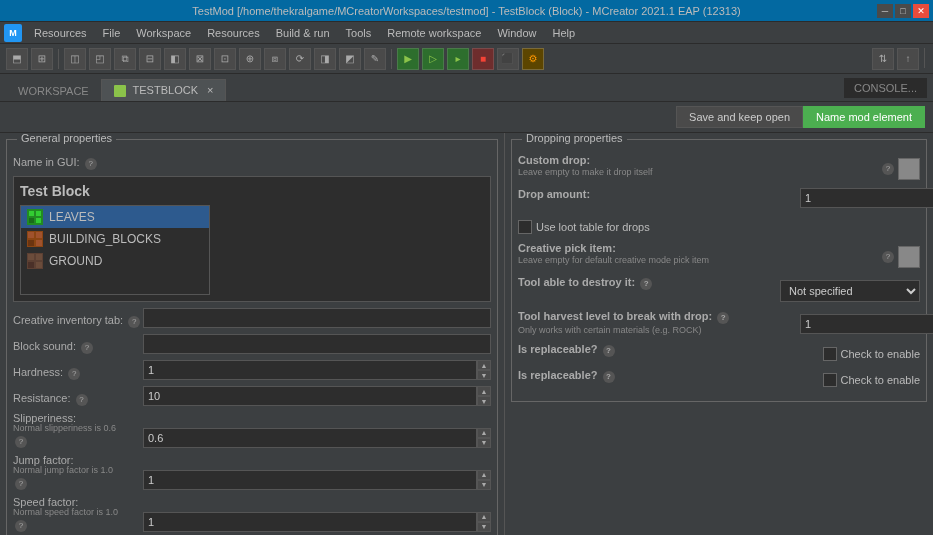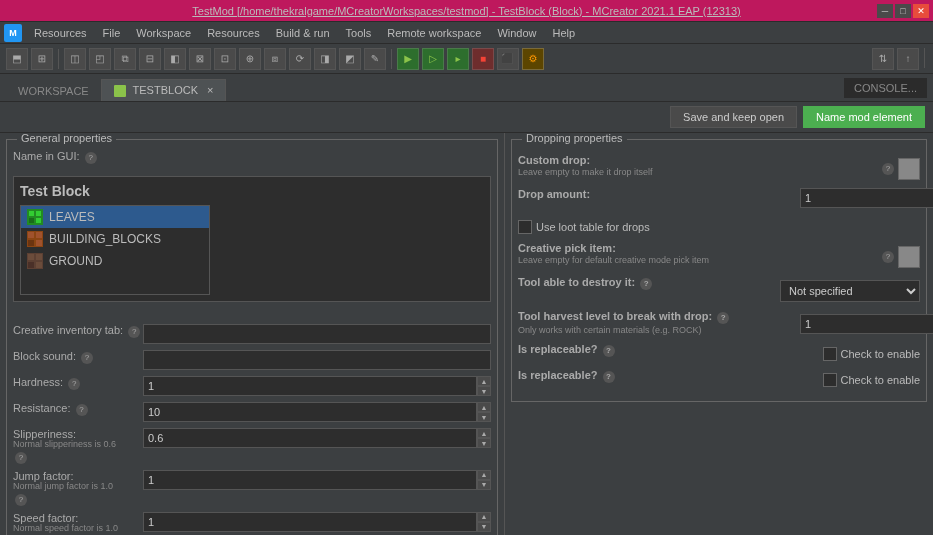--- a/index.html
+++ b/index.html
@@ -9,28 +9,27 @@
       background: #3c3f41;
       color: #bbbbbb;
       width: 933px;
       height: 535px;
       overflow: hidden;
       position: relative;
     }
 
     
     .title-bar {
-      background: #be185d;
+      background: #0369a1;
       height: 22px;
       display: flex;
       align-items: center;
       justify-content: center;
       position: relative;
       border-bottom: 1px solid #2b2b2b;
-      text-decoration: underline;
     }
     .title-bar-text {
       font-size: 11px;
       color: #bbbbbb;
     }
     .title-bar-controls {
       position: absolute;
       right: 4px;
       display: flex;
       gap: 2px;
@@ -149,21 +148,20 @@
     }
 
     
     .action-bar {
       display: flex;
       justify-content: flex-end;
       align-items: center;
       padding: 4px 8px;
       background: #3c3f41;
       border-bottom: 1px solid #2b2b2b;
-      gap: 6px;
     }
     .action-btn {
       padding: 4px 12px;
       font-size: 11px;
       cursor: pointer;
       border: 1px solid #555;
       color: #ccc;
     }
     .btn-save-open {
       background: #4a4a4a;
@@ -204,21 +202,21 @@
       font-size: 11px;
       color: #bbbbbb;
     }
 
     
     .name-gui-section {
       padding-top: 10px;
     }
     .prop-row {
       display: flex;
-      align-items: flex-start;
+      align-items: flex-end;
       margin-bottom: 6px;
       min-height: 20px;
     }
     .prop-label {
       width: 130px;
       flex-shrink: 0;
       color: #aaa;
       font-size: 11px;
     }
     .prop-label-sm {
@@ -454,21 +452,21 @@
     <div class="section-border name-gui-section">
       <span class="section-title">General properties</span>
 
       <div class="prop-row">
         <div class="prop-label">
           <span>Name in GUI:</span>
           <span class="help-icon">?</span>
         </div>
       </div>
 
-      <div style="background:#2d2d2d; border:1px solid #555; padding:6px; margin-bottom:22px;">
+      <div style="background:#2d2d2d; border:1px solid #555; padding:6px; margin-bottom:6px;">
         <div class="block-name-title">Test Block</div>
 
         <div class="material-list">
           <div class="material-item selected">
             <svg class="mat-icon" viewBox="0 0 16 16">
               <rect width="16" height="16" fill="#228B22"></rect>
               <rect x="2" y="2" width="5" height="5" fill="#32CD32"></rect>
               <rect x="9" y="2" width="5" height="5" fill="#32CD32"></rect>
               <rect x="2" y="9" width="5" height="5" fill="#1a6b1a"></rect>
               <rect x="9" y="9" width="5" height="5" fill="#32CD32"></rect>

